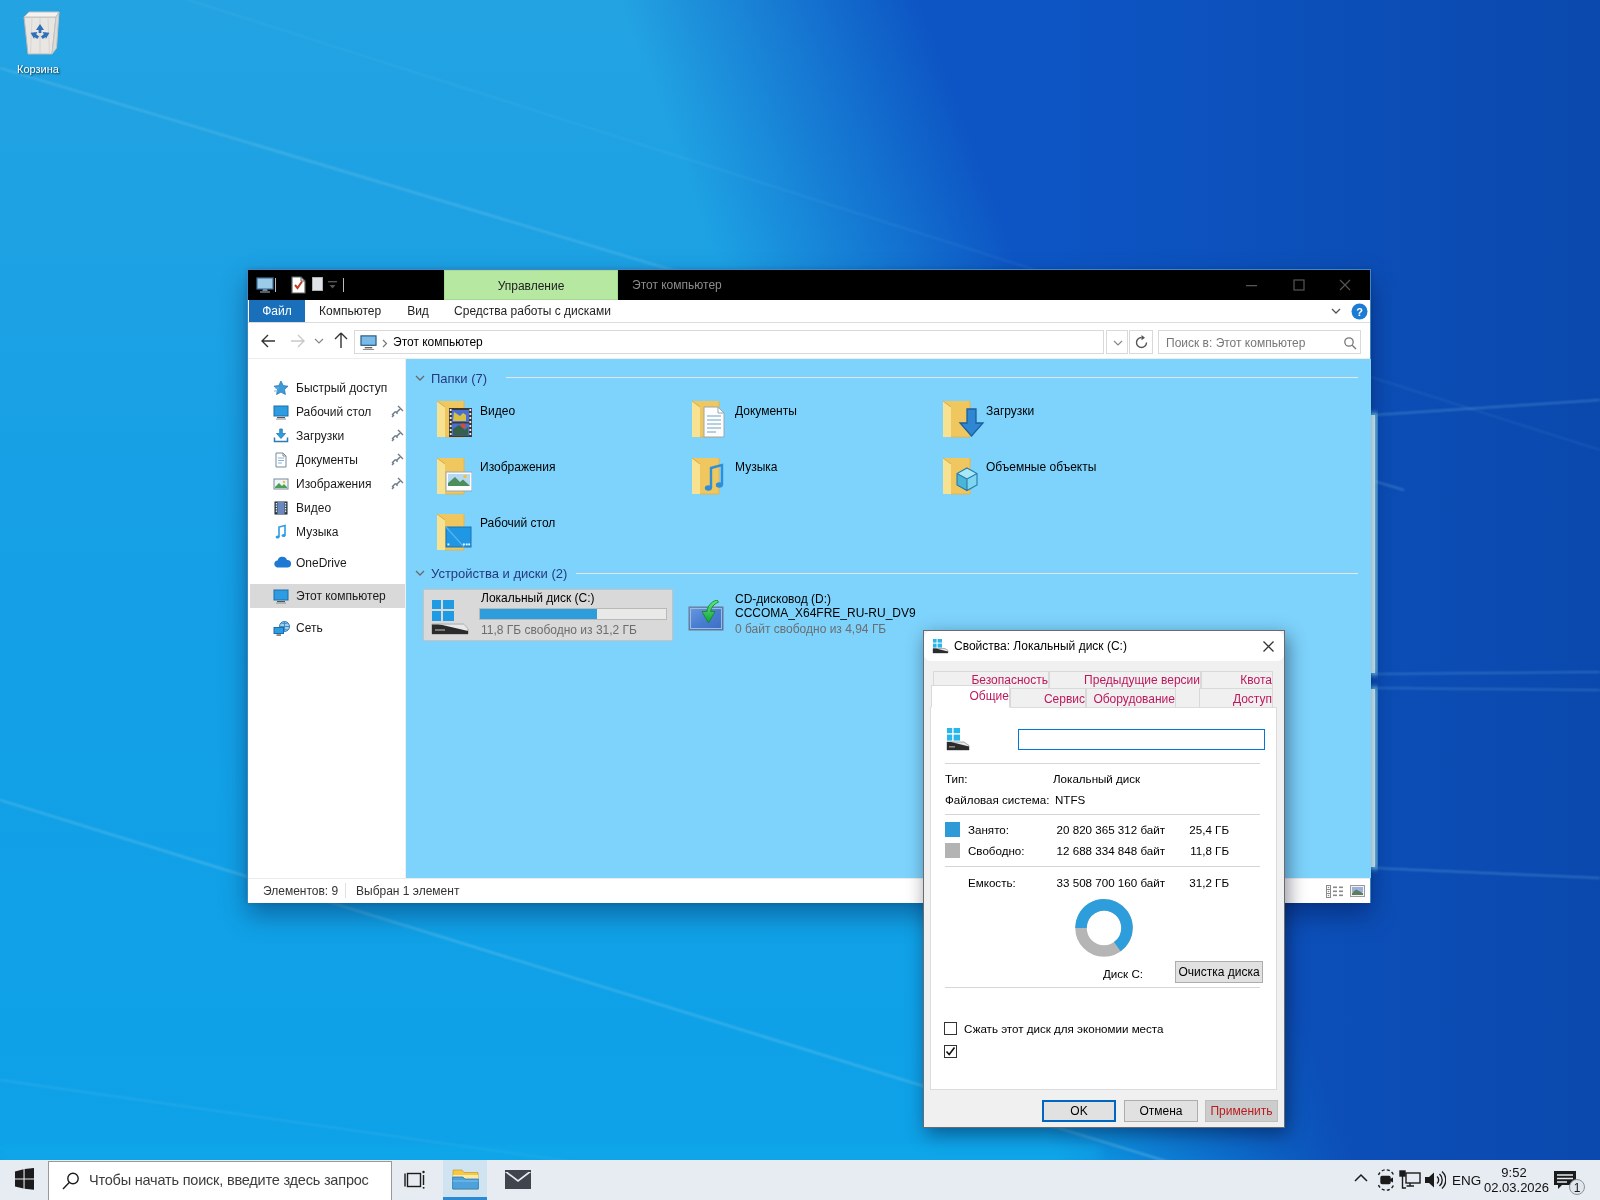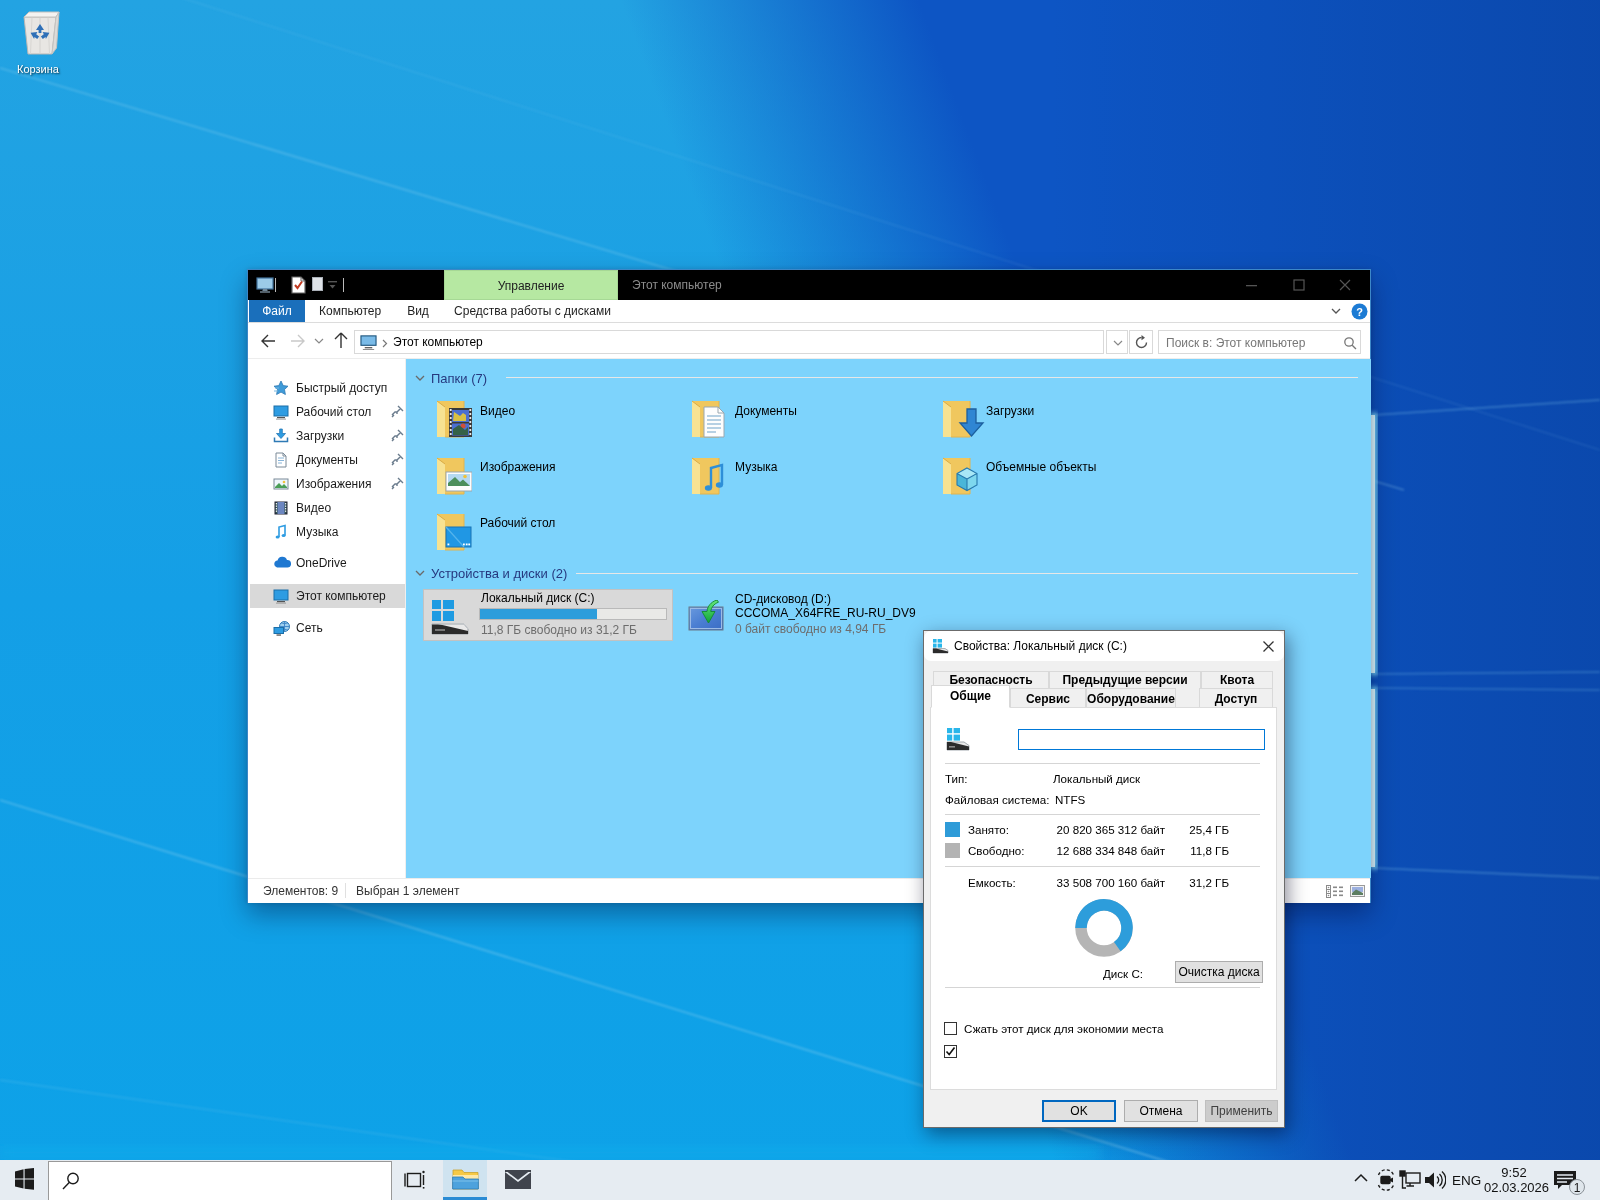--- a/index.html
+++ b/index.html
@@ -38,21 +38,21 @@
   .ghline { position:absolute; height:1px; background:#e7e7e7; }
   .tile-label { position:absolute; font-size:12px; color:#000; }
   .tile-sub { position:absolute; font-size:12px; color:#6d6d6d; }
   #statusbar { position:absolute; left:0; top:608px; width:100%; height:25px; background:#fff; border-top:1px solid #ebebeb;
                font-size:12px; color:#333; }
   
   #dlg { position:absolute; left:923px; top:630px; width:362px; height:498px; background:#f0f0f0;
          border:1px solid #6b6b6b; box-shadow:3px 6px 18px rgba(0,0,30,.45); font-size:11.6px; }
   #dlg #dlgtitle { font-size:12px;border-radius:7px; }
   #dlgtitle { position:absolute; left:0; top:0; width:100%; height:30px; background:#fff; }
-  .tab { position:absolute; background:#f0f0f0; border:1px solid #d9d9d9; text-align:center; font-size:12px; color:#000000;font-weight:bold; }
+  .tab { position:absolute; background:#f0f0f0; border:1px solid #d9d9d9; text-align:right; font-size:12px; color:#be185d; }
   #page { position:absolute; left:6px; top:76px; width:347px; height:383px; background:#fff; border:1px solid #dcdcdc; }
   .hr { position:absolute; height:1px; background:#d5d5d5; }
   .btn { position:absolute; height:22px; background:#e1e1e1; border:1px solid #adadad; text-align:center;
          font-size:12px; color:#000; line-height:20px; }
   
   #taskbar { position:absolute; left:0; top:1160px; width:1600px; height:40px; background:#e6ecf2; }
   #tsearch { position:absolute; left:48px; top:1px; width:344px; height:39px; background:#fff; border:1px solid #999; border-bottom:none; }
   #tsearch .ph { position:absolute; left:40px; top:0; line-height:37px; font-size:14.5px; letter-spacing:-0.2px; color:#3c3c3c; white-space:nowrap; }
 </style>
 </head>
@@ -587,36 +587,37 @@
       <div class="abs" style="left:33px;top:314px">Сжать этот диск для экономии места</div>
       <div class="abs" style="left:13px;top:337px;width:13px;height:13px;border:1px solid #333;background:#fff">
         <svg width="11" height="11" viewBox="0 0 11 11" style="position:absolute;left:0;top:0">
             <path d="M1.5 5.5 L4.2 8.5 L9.5 1.5" fill="none" stroke="#111" stroke-width="1.6"></path>
           </svg>
       </div>
     </div>
 
     <div class="btn" style="left:118px;top:469px;width:74px;border:2px solid #0067c0;line-height:18px">OK</div>
     <div class="btn" style="left:200px;top:469px;width:74px;">Отмена</div>
-    <div class="btn" style="left:281px;top:469px;width:73px;background:#cccccc;border-color:#bfbfbf;color:#404040">Применить</div>
+    <div class="btn" style="left:281px;top:469px;width:73px;background:#cccccc;border-color:#bfbfbf;color:#b91c1c">Применить</div>
   </div>
   <div id="taskbar">
     <svg class="abs" style="left:15px;top:8px" width="19" height="22" viewBox="0 0 19 22">
       <g fill="#1b1b1b">
         <path d="M0 3.5 L8.5 1.2 L8.5 10.4 L0 10.4 Z"></path>
         <path d="M9.6 1 L19 0 L19 10.4 L9.6 10.4 Z"></path>
         <path d="M0 11.5 L8.5 11.5 L8.5 20.6 L0 18.4 Z"></path>
         <path d="M9.6 11.5 L19 11.5 L19 21.8 L9.6 20.8 Z"></path>
       </g>
     </svg>
     <div id="tsearch">
       <svg class="abs" style="left:12px;top:9px" width="20" height="20" viewBox="0 0 20 20">
         <circle cx="12" cy="7.5" r="5.2" fill="none" stroke="#1b1b1b" stroke-width="1.4"></circle>
         <path d="M8.2 11.5 L2 18" stroke="#1b1b1b" stroke-width="1.4"></path>
       </svg>
+      <div class="ph">Чтобы начать поиск, введите здесь запрос</div>
     </div>
     <svg class="abs" style="left:404px;top:9px" width="23" height="23" viewBox="0 0 23 23">
       <rect x="3.5" y="4.5" width="13" height="13" fill="none" stroke="#1b1b1b" stroke-width="1.4"></rect>
       <path d="M1 4.5 L1 17.5 M19.5 6 L19.5 16" stroke="#1b1b1b" stroke-width="1.4"></path>
       <circle cx="19.5" cy="3" r="1.2" fill="#1b1b1b"></circle>
       <rect x="18.8" y="18" width="1.6" height="1.6" fill="#1b1b1b"></rect>
     </svg>
     <div class="abs" style="left:443px;top:0;width:44px;height:40px;background:#cfe3f0;border-bottom:3px solid #2a8bd4">
       <svg class="abs" style="left:9px;top:7px" width="27" height="23" viewBox="0 0 27 23">
         <path d="M1 3 L10 3 L12 5.5 L26 5.5 L26 22 L1 22 Z" fill="#f6c945" stroke="#caa22e" stroke-width="0.8"></path>

